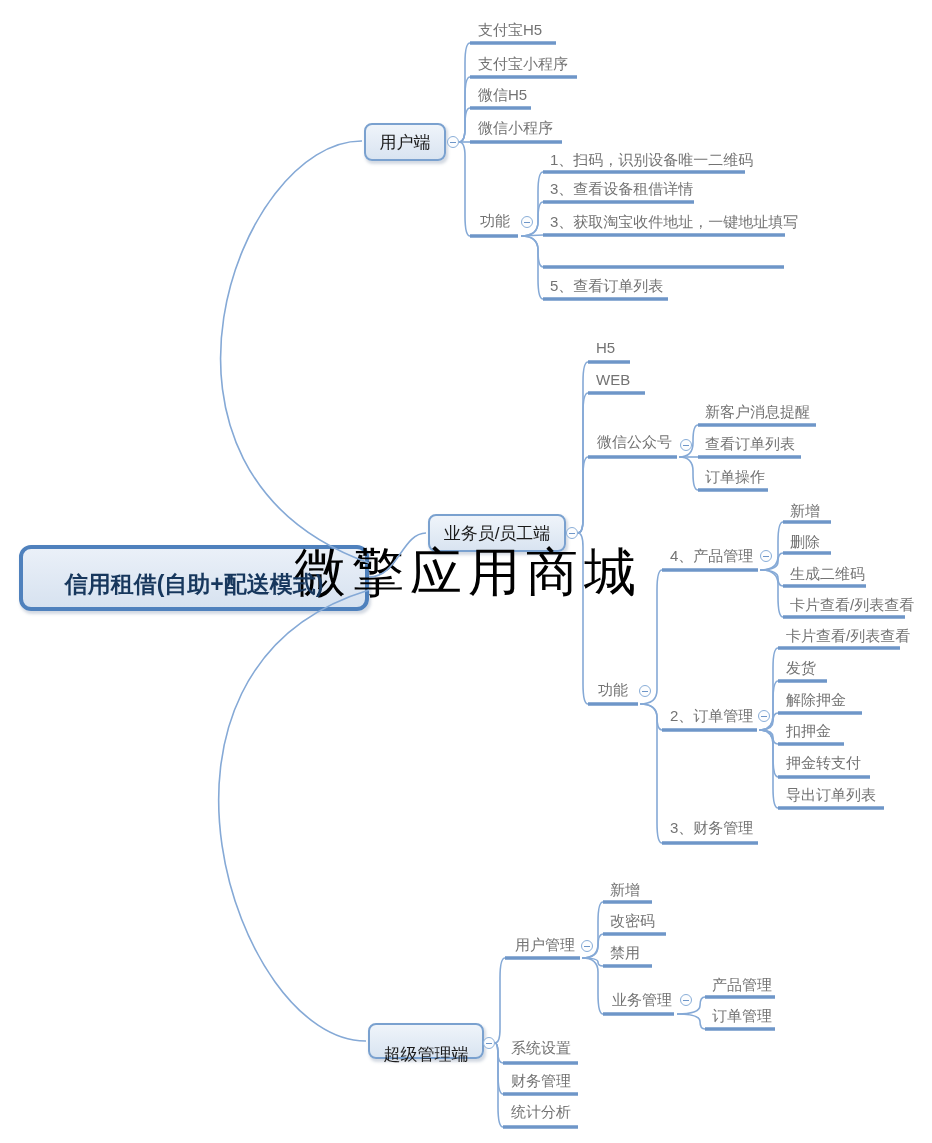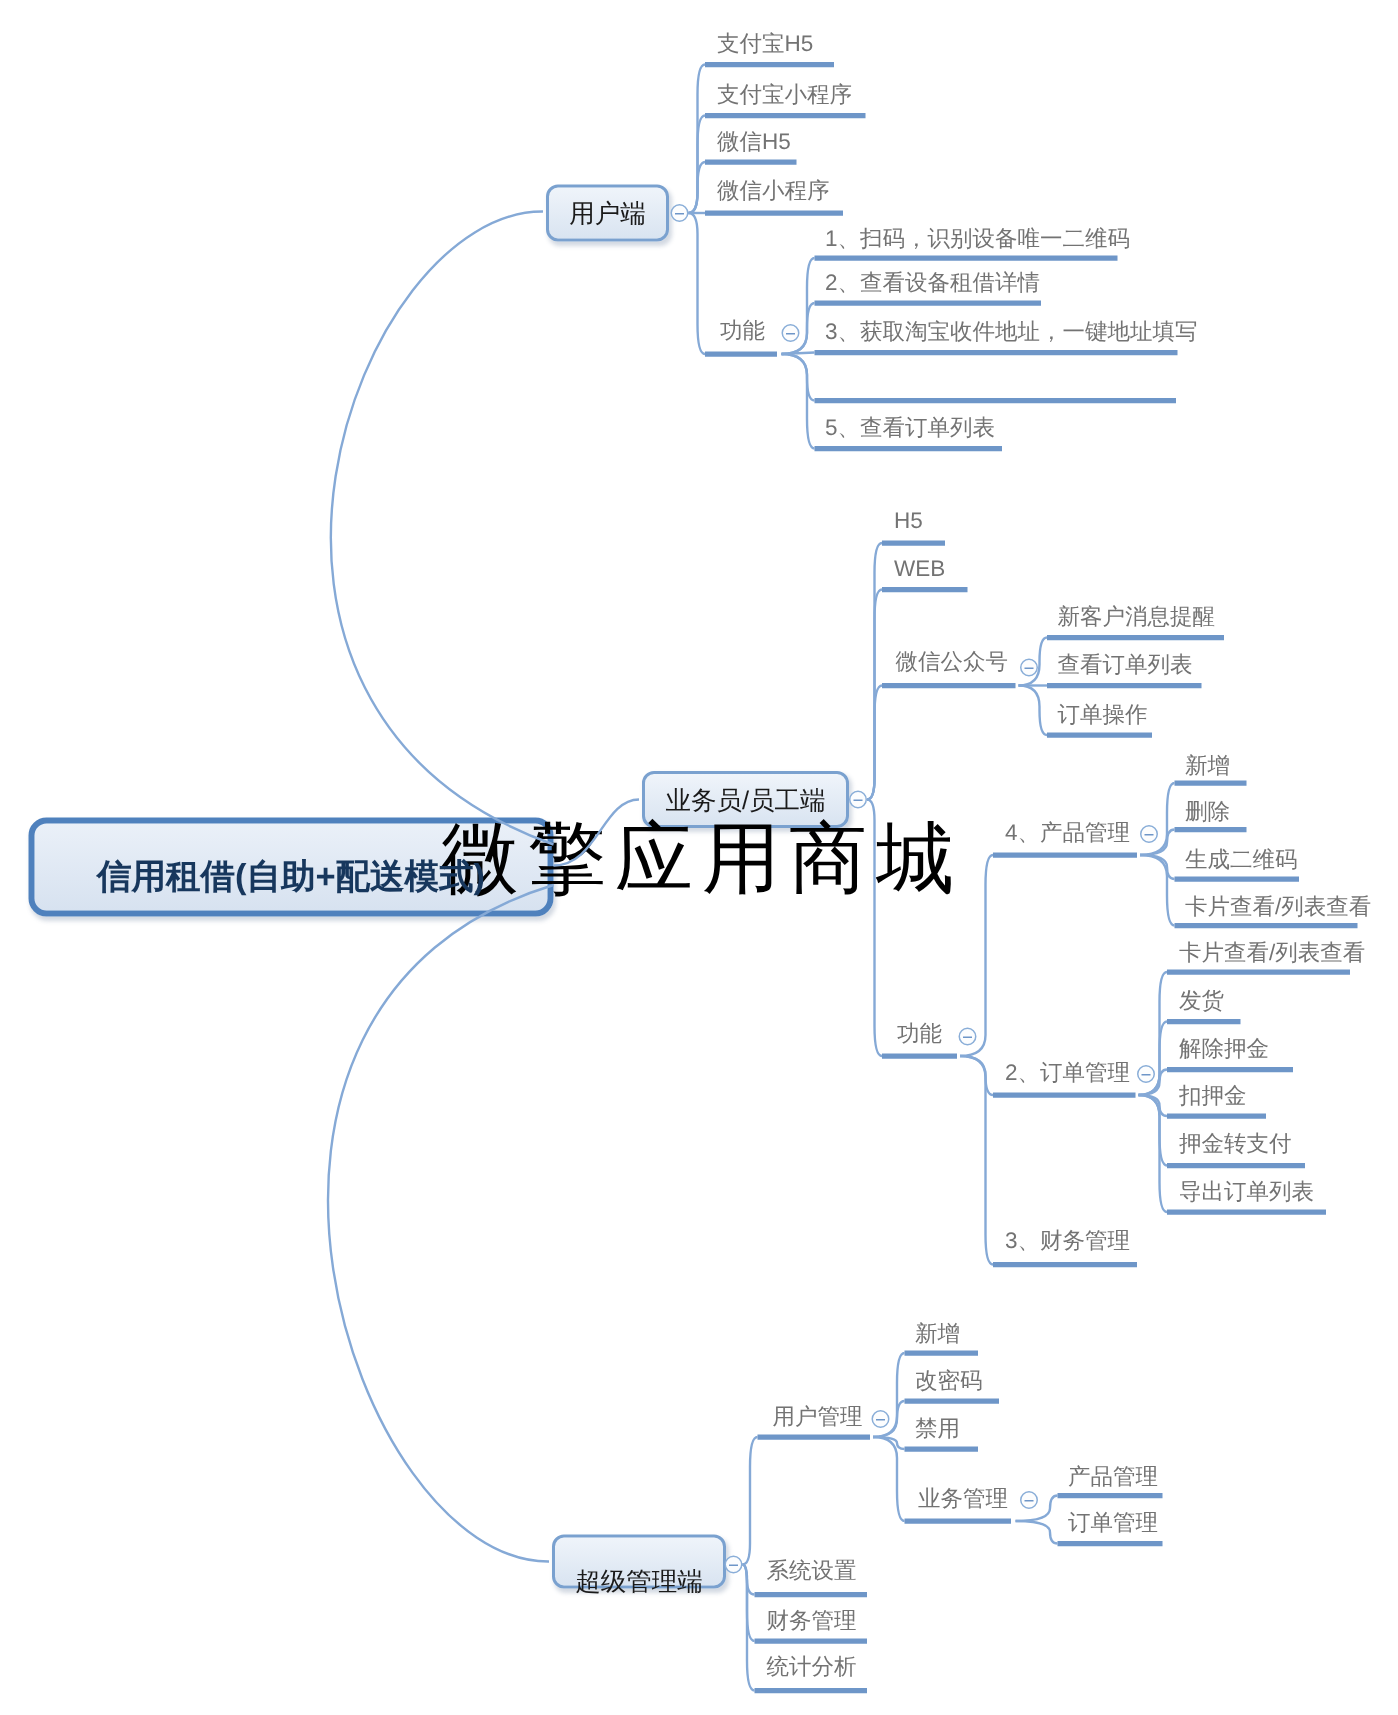--- a/index.html
+++ b/index.html
@@ -151,21 +151,21 @@
   <div class="boxlabel" style="left:428px;top:514px;width:138px;height:38px">业务员/员工端</div>
   <div class="boxlabel" style="left:368px;top:1028px;width:116px;height:52px">超级管理端</div>
 
   <div class="leaf" style="left:478px;top:19px">支付宝H5</div>
   <div class="leaf" style="left:478px;top:53px">支付宝小程序</div>
   <div class="leaf" style="left:478px;top:84px">微信H5</div>
   <div class="leaf" style="left:478px;top:117px">微信小程序</div>
   <div class="leaf" style="left:480px;top:210px">功能</div>
 
   <div class="leaf" style="left:550px;top:149px">1、扫码，识别设备唯一二维码</div>
-  <div class="leaf" style="left:550px;top:178px">2、查看设备租借详情</div>
+  <div class="leaf" style="left:550px;top:178px">3、查看设备租借详情</div>
   <div class="leaf" style="left:550px;top:211px">3、获取淘宝收件地址，一键地址填写</div>
   <div class="leaf" style="left:550px;top:275px">5、查看订单列表</div>
 
   <div class="leaf" style="left:596px;top:337px">H5</div>
   <div class="leaf" style="left:596px;top:369px">WEB</div>
   <div class="leaf" style="left:597px;top:431px">微信公众号</div>
   <div class="leaf" style="left:598px;top:679px">功能</div>
 
   <div class="leaf" style="left:705px;top:401px">新客户消息提醒</div>
   <div class="leaf" style="left:705px;top:433px">查看订单列表</div>

